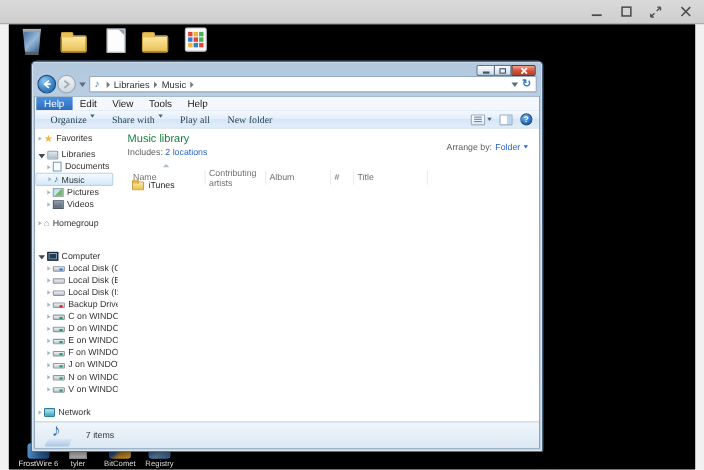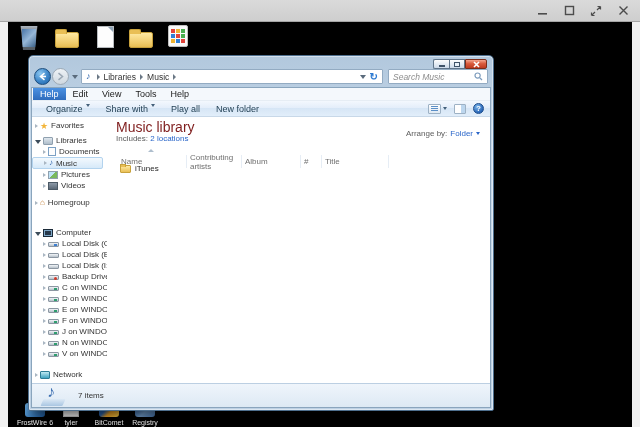--- a/index.html
+++ b/index.html
@@ -89,21 +89,21 @@
     border:1px solid #8aa5bd;display:flex;flex-direction:column;overflow:hidden;}
   .menubar{height:13px;flex:none;background:#f4f8fc;border-bottom:1px solid #e6edf4;
     display:flex;align-items:stretch;padding-left:1px;font-size:9px;color:#1a1a1a;}
   .menu-item{padding:0 7px;display:flex;align-items:center;cursor:pointer;}
   .menu-item::first-letter{text-decoration:underline;}
   .menu-item.selected{background:linear-gradient(#4b91e2,#2e6cbd);color:#fff;}
 
   .toolbar{height:16px;flex:none;display:flex;align-items:center;font-size:9px;color:#1e3c50;
     background:linear-gradient(#f3f8fd,#e4eefa 45%,#d5e5f5 46%,#e2eefa);
     border-bottom:1px solid #c8d8e8;padding:0 6px;}
-  .tb-item{padding:0 8px;display:flex;align-items:flex-start;gap:3px;cursor:pointer;white-space:nowrap;}
+  .tb-item{padding:0 8px;display:flex;align-items:flex-start;gap:3px;cursor:pointer;white-space:nowrap;font-family:Liberation Serif, serif;}
   .tb-caret{width:0;height:0;border-left:2.5px solid transparent;border-right:2.5px solid transparent;
     border-top:3px solid #44607a;}
   .tb-right{margin-left:auto;display:flex;align-items:center;gap:7px;}
   .views-btn{display:flex;align-items:center;gap:2px;cursor:pointer;}
   .views-ic{width:13px;height:10px;background:linear-gradient(#fefefe,#dfe9f3);border:1px solid #9db1c4;border-radius:1px;
     display:flex;flex-direction:column;justify-content:center;gap:1px;padding:1px 2px;}
   .views-ic i{display:block;height:1px;background:#5b8fc7;}
   .preview-ic{width:12px;height:10px;border:1px solid #9db1c4;border-radius:1px;cursor:pointer;
     background:linear-gradient(90deg,#fefefe 55%,#bcd6ee 55%);}
   .help-btn{width:11px;height:11px;border-radius:50%;cursor:pointer;
@@ -133,21 +133,21 @@
   .si-comp{width:10px;height:8px;background:#27394b;border:1px solid #1b2a38;box-shadow:inset 0 0 0 1px #7fa8c8;}
   .si-drive{width:11px;height:5px;background:linear-gradient(#f2f5f8,#b7c1ca);border:1px solid #8c97a2;border-radius:1px;position:relative;margin-top:2px;}
   .si-drive.sys::after{content:"";position:absolute;right:1px;top:1px;width:3px;height:2px;background:#3e7fd0;}
   .si-drive.bak::after{content:"";position:absolute;right:1px;top:1px;width:3px;height:3px;background:#d23b2a;border-radius:50%;}
   .si-drive.net::after{content:"";position:absolute;right:1px;top:1px;width:3px;height:2px;background:#2f9d6e;}
   .si-net{width:10px;height:8px;background:linear-gradient(#bfe9f2,#3fa3c0);border:1px solid #2c7d96;border-radius:1px;}
   .gap1{margin-top:4px;} .gap2{margin-top:6px;} .gap3{margin-top:19px;} .gap4{margin-top:10px;}
 
   
   .main{flex:1;position:relative;padding:3px 0 0 5px;overflow:hidden;}
-  .lib-title{font-size:14px;line-height:14px;color:#7f1d1d;padding-left:4px;}
+  .lib-title{font-size:10px;line-height:14px;color:#15803d;padding-left:4px;}
   .lib-sub{font-size:8px;line-height:10px;padding-left:4px;color:#5c5c5c;}
   .lib-sub .link{color:#2a66c9;cursor:pointer;}
   .arrange{position:absolute;top:12px;right:10px;font-size:8px;color:#5c5c5c;display:flex;align-items:center;gap:3px;}
   .arrange .val{color:#2a66c9;cursor:pointer;}
   .arr-caret{width:0;height:0;border-left:2.5px solid transparent;border-right:2.5px solid transparent;border-top:3px solid #2a66c9;}
 
   .colheader{margin-top:5px;height:13px;display:flex;font-size:8px;color:#6f6f6f;align-items:center;position:relative;}
   .col{height:13px;display:flex;align-items:center;border-right:1px solid #e6edf5;padding-left:3px;cursor:pointer;position:relative;margin-top:12px;}
   .c-name{width:75px;padding-left:9px;}
   .c-art{width:55px;}
@@ -275,27 +275,20 @@
         <span class="addr-note gi-note">♪</span>
         <span class="bc-sep"></span>
         <span class="crumb">Libraries</span>
         <span class="bc-sep"></span>
         <span class="crumb">Music</span>
         <span class="bc-sep"></span>
         <span class="addr-right">
           <span class="mini-caret" style="margin:0;"></span>
           <span class="refresh">↻</span>
         </span>
-      </div>
-      <div class="searchbox">
-        <span class="search-text">Search Music</span>
-        <svg width="9" height="9" viewBox="0 0 9 9">
-            <circle cx="3.6" cy="3.6" r="2.6" fill="none" stroke="#7d9cbd" stroke-width="1.2"></circle>
-            <path d="M5.6 5.6 L8 8" stroke="#7d9cbd" stroke-width="1.3"></path>
-          </svg>
       </div>
     </div>
 
     <div class="win-body">
 
       <div class="menubar">
         <span class="menu-item selected">Help</span>
         <span class="menu-item">Edit</span>
         <span class="menu-item">View</span>
         <span class="menu-item">Tools</span>

